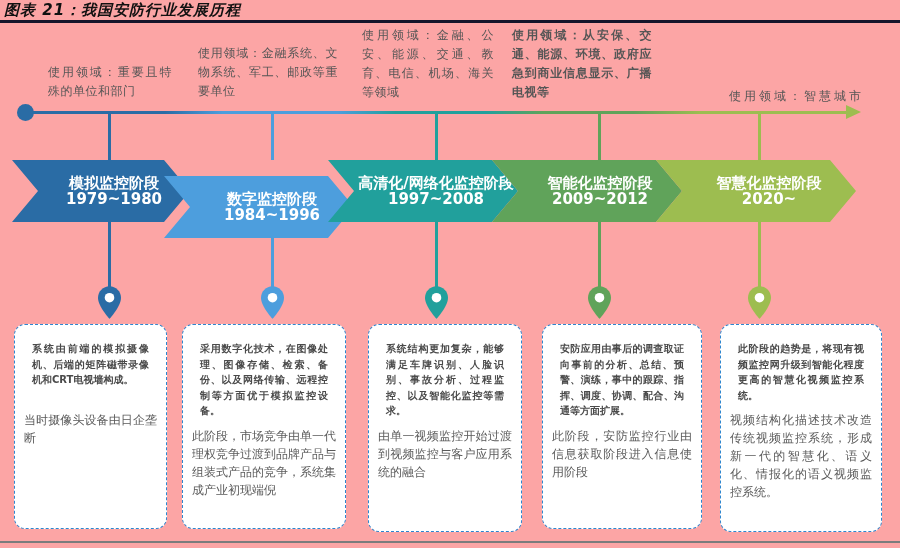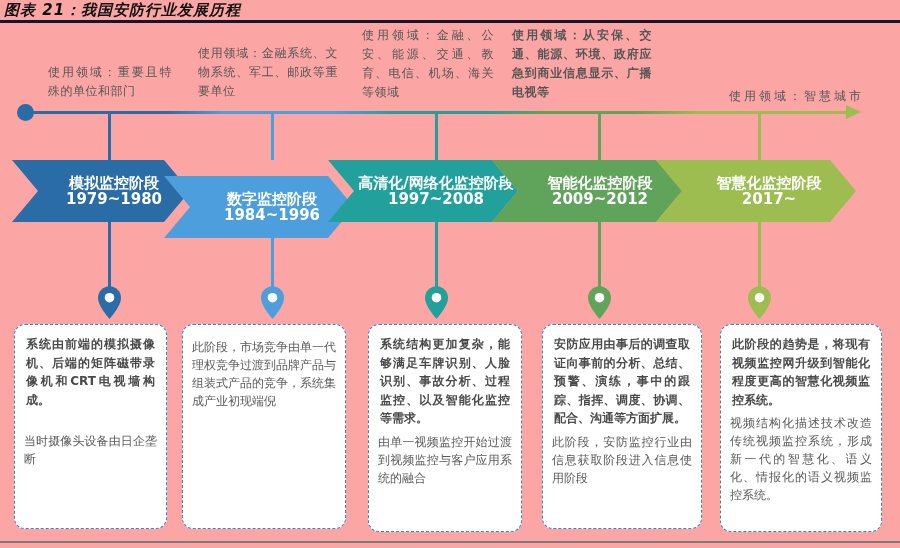--- a/index.html
+++ b/index.html
@@ -75,21 +75,21 @@
   .box{
     position:absolute;top:324px;height:205px;border:1.6px dashed #2e86cf;border-radius:11px;
     padding:8px 9px;box-sizing:border-box;background:#fff;
   }
   .bx1{left:14px;width:153px;}
   .bx2{left:182px;width:164px;}
   .bx3{left:368px;width:154px;height:208px;}
   .bx4{left:542px;width:160px;}
   .bx5{left:720px;width:162px;height:208px;}
   .box .main{
-    font-size:12px;line-height:1.55;font-weight:bold;color:#4a4a4a;text-align:justify;margin:2px;
+    font-size:10px;line-height:1.55;font-weight:bold;color:#4a4a4a;text-align:justify;margin:8px;
   }
   .box .sub{
     font-size:12px;line-height:1.5;color:#5a5a5a;text-align:justify;margin:5px 0 0 0;
   }
   .bx1 .sub{margin-top:23px;}
 </style>
 </head>
 <body>
 
 <div class="canvas">
@@ -133,21 +133,21 @@
   </div>
   <div class="chev chev4">
     <div class="lbl">
       <span>智能化监控阶段</span>
       <span>2009~2012</span>
     </div>
   </div>
   <div class="chev chev5">
     <div class="lbl">
       <span>智慧化监控阶段</span>
-      <span>2017~</span>
+      <span>2020~</span>
     </div>
   </div>
 
   <div class="vline vbot x1 lc1"></div>
   <div class="vline vbot x2 lc2"></div>
   <div class="vline vbot x3 lc3"></div>
   <div class="vline vbot x4 lc4"></div>
   <div class="vline vbot x5 lc5"></div>
 
   <svg class="pin px1" viewBox="0 0 24 34">
@@ -169,20 +169,21 @@
   <svg class="pin px5" viewBox="0 0 24 34">
     <path fill="#9dbd50" d="M12 0C5.4 0 0 5.4 0 12c0 9 12 22 12 22s12-13 12-22C24 5.4 18.6 0 12 0z"></path>
     <circle cx="12" cy="12" r="5" fill="#fff"></circle>
   </svg>
 
   <div class="box bx1">
     <p class="main">系统由前端的模拟摄像机、后端的矩阵磁带录像机和CRT电视墙构成。</p>
     <p class="sub">当时摄像头设备由日企垄断</p>
   </div>
   <div class="box bx2">
+    <p class="main">采用数字化技术，在图像处理、图像存储、检索、备份、以及网络传输、远程控制等方面优于模拟监控设备。</p>
     <p class="sub">此阶段，市场竞争由单一代理权竞争过渡到品牌产品与组装式产品的竞争，系统集成产业初现端倪</p>
   </div>
   <div class="box bx3">
     <p class="main">系统结构更加复杂，能够满足车牌识别、人脸识别、事故分析、过程监控、以及智能化监控等需求。</p>
     <p class="sub">由单一视频监控开始过渡到视频监控与客户应用系统的融合</p>
   </div>
   <div class="box bx5">
     <p class="main">此阶段的趋势是，将现有视频监控网升级到智能化程度更高的智慧化视频监控系统。</p>
     <p class="sub">视频结构化描述技术改造传统视频监控系统，形成新一代的智慧化、语义化、情报化的语义视频监控系统。</p>
   </div>

